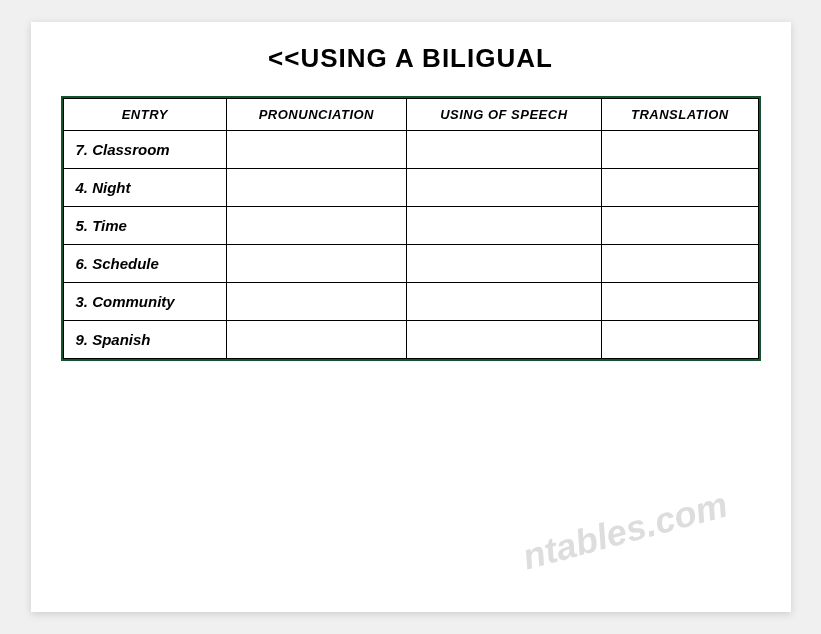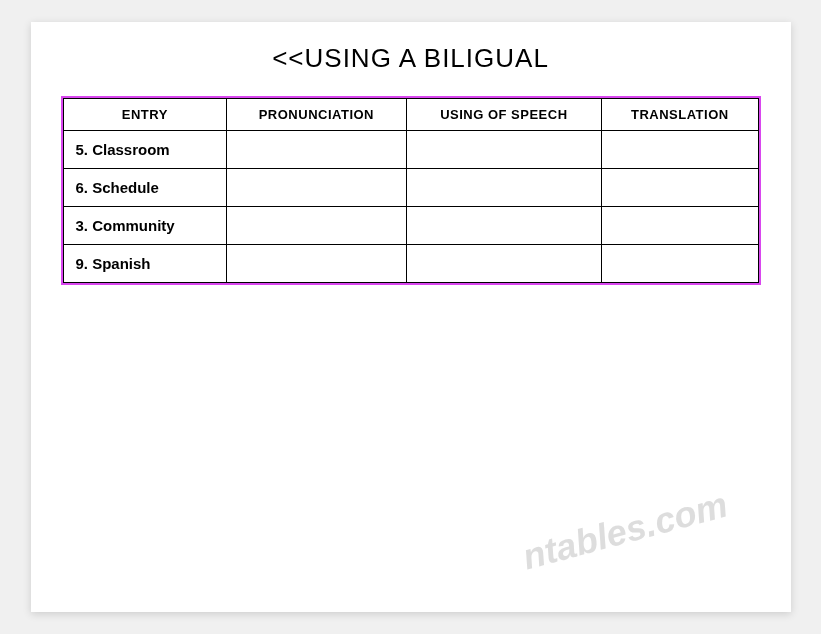--- a/index.html
+++ b/index.html
@@ -23,31 +23,32 @@
       width: 760px;
       height: 590px;
       padding: 20px 30px;
       position: relative;
       box-shadow: 0 2px 8px rgba(0,0,0,0.15);
     }
 
     .title {
       text-align: center;
       font-family: 'Arial Black', Arial, sans-serif;
-      font-weight: 400;
+      font-weight: 700;
       font-size: 26px;
       line-height: 1.3;
       margin-bottom: 20px;
       color: #000;
       letter-spacing: 1px;
     }
 
     .table-wrapper {
-      border: 2px solid #d946ef;
+      border: 2px solid #14532d;
       width: 100%;
+      font-style: italic;
     }
 
     table {
       width: 100%;
       border-collapse: collapse;
     }
 
     thead tr th {
       border: 1.5px solid #000;
       padding: 8px 10px;
@@ -104,21 +105,33 @@
       <thead>
         <tr>
           <th>ENTRY</th>
           <th>PRONUNCIATION</th>
           <th>USING OF SPEECH</th>
           <th>TRANSLATION</th>
         </tr>
       </thead>
       <tbody id="table-body">
           <tr>
-            <td>5. Classroom</td>
+            <td>7. Classroom</td>
+            <td></td>
+            <td></td>
+            <td></td>
+          </tr>
+          <tr>
+            <td>4. Night</td>
+            <td></td>
+            <td></td>
+            <td></td>
+          </tr>
+          <tr>
+            <td>5. Time</td>
             <td></td>
             <td></td>
             <td></td>
           </tr>
           <tr>
             <td>6. Schedule</td>
             <td></td>
             <td></td>
             <td></td>
           </tr>

